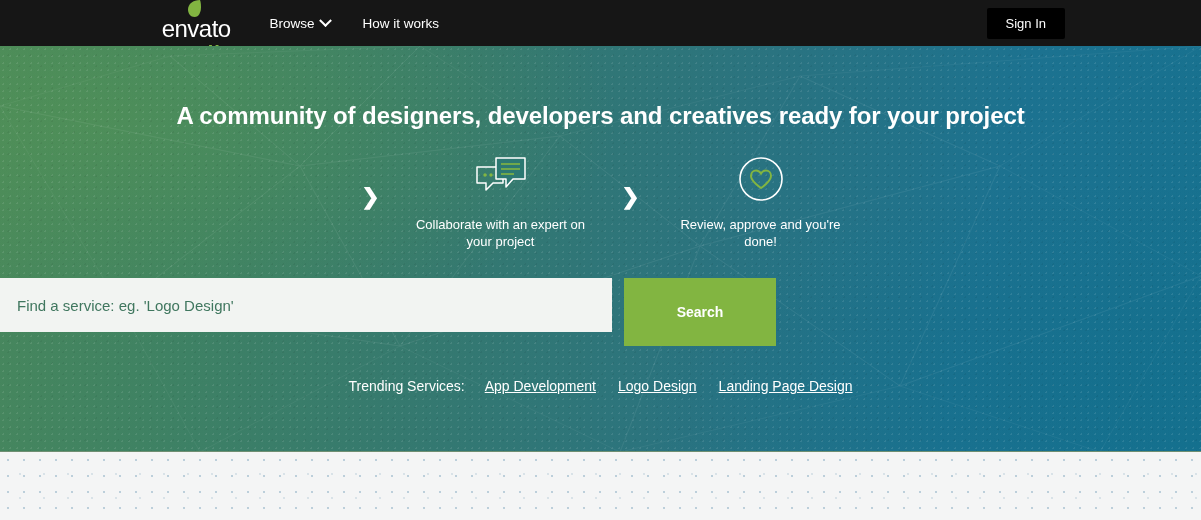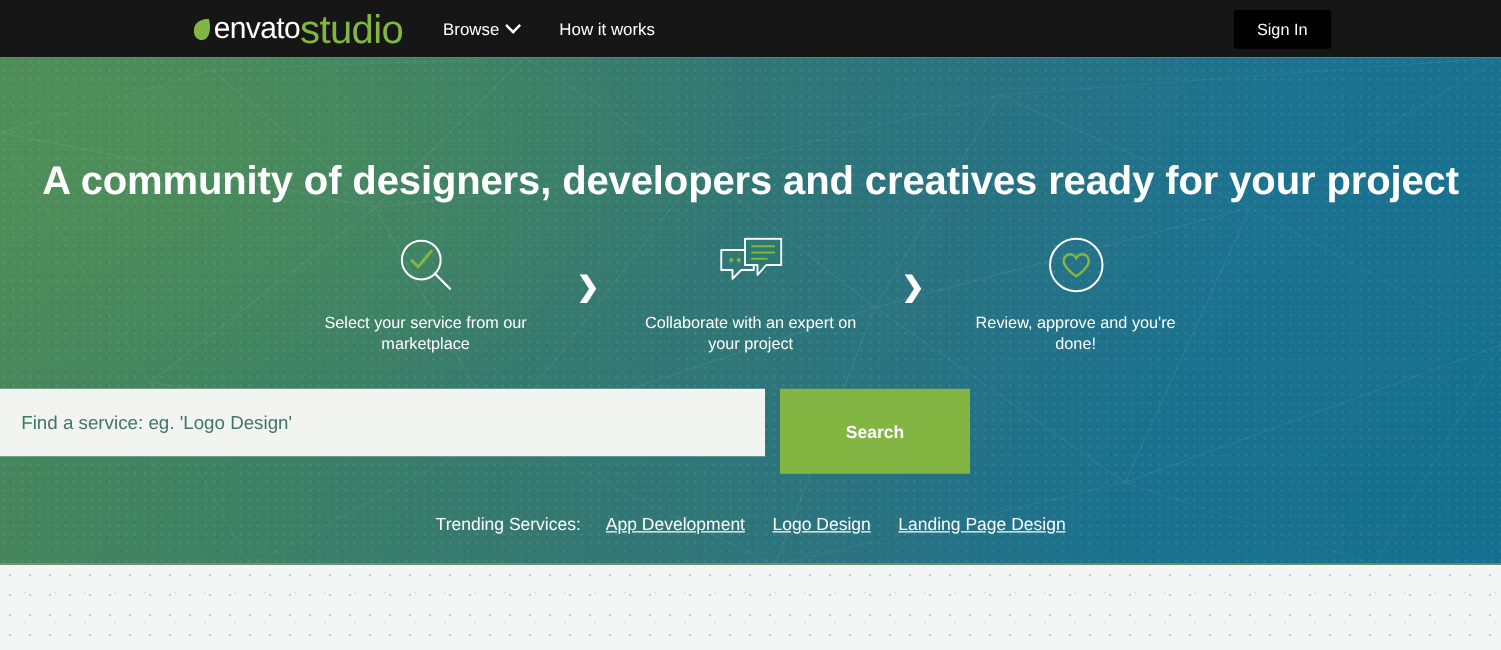--- a/index.html
+++ b/index.html
@@ -19,20 +19,21 @@
     display: flex;
     align-items: center;
     padding: 0 16px 0 0;
   }
   .logo {
     display: flex;
     align-items: center;
     margin-left: 155px;
     height: 46px;
     cursor: pointer;
+    flex-direction: column;
   }
   .logo-leaf { width: 13px; height: 17px; margin-right: 3px; display: block; }
   .logo-envato {
     color: #ffffff;
     font-size: 24px;
     letter-spacing: -0.5px;
     line-height: 1;
     font-weight: 400;
   }
   .logo-studio {
@@ -94,23 +95,23 @@
     background-position: 0 0, 3px 4px;
     opacity: 0.75;
     pointer-events: none;
   }
   .hero-poly { position: absolute; inset: 0; pointer-events: none; opacity: 0.35; }
   .hero-inner { position: relative; z-index: 3; }
 
   .headline {
     text-align: center;
     color: #ffffff;
-    font-size: 32px;
+    font-size: 24px;
     font-weight: bold;
-    padding-top: 80px;
+    padding-top: 56px;
     letter-spacing: -0.1px;
   }
 
   
   .steps {
     display: flex;
     align-items: flex-start;
     justify-content: center;
     margin-top: 24px;
   }
@@ -244,30 +245,20 @@
       <path d="M900 340 L1201 230 L1100 406 Z"></path>
       <path d="M620 406 L700 200 L900 340 Z"></path>
     </g>
   </svg>
 
   <div class="hero-inner">
     <div class="headline">A community of designers, developers and creatives ready for your project</div>
 
     <div class="steps">
 
-      <div class="step">
-        <div class="step-icon">
-          <svg width="46" height="46" viewBox="0 0 46 46">
-            <circle cx="19" cy="19" r="15.5" fill="none" stroke="#ffffff" stroke-width="1.6"></circle>
-            <line x1="30" y1="30" x2="42" y2="42" stroke="#ffffff" stroke-width="1.8" stroke-linecap="round"></line>
-            <path d="M11.5 19.5 L16.5 24.5 L27 12" fill="none" stroke="#82b541" stroke-width="2.4" stroke-linecap="round" stroke-linejoin="round"></path>
-          </svg>
-        </div>
-        <div class="step-label">Select your service from our marketplace</div>
-      </div>
 
       <div class="step-arrow">❯</div>
 
       <div class="step">
         <div class="step-icon">
           <svg width="50" height="44" viewBox="0 0 50 44">
             <path d="M1 10 h26 v16 h-10 l-7 7 v-7 H1 Z" fill="none" stroke="#ffffff" stroke-width="1.5" stroke-linejoin="round"></path>
             <circle cx="9" cy="18" r="1.7" fill="#82b541"></circle>
             <circle cx="15" cy="18" r="1.7" fill="#82b541"></circle>
             <circle cx="21" cy="18" r="1.7" fill="#82b541"></circle>

